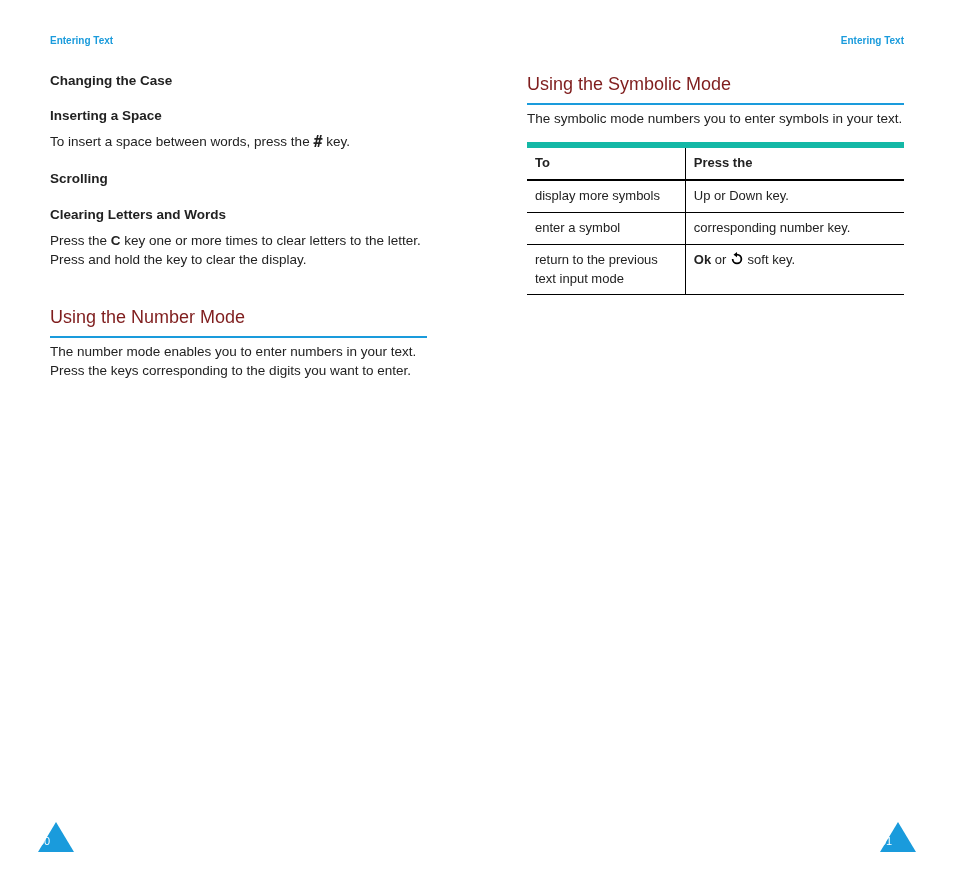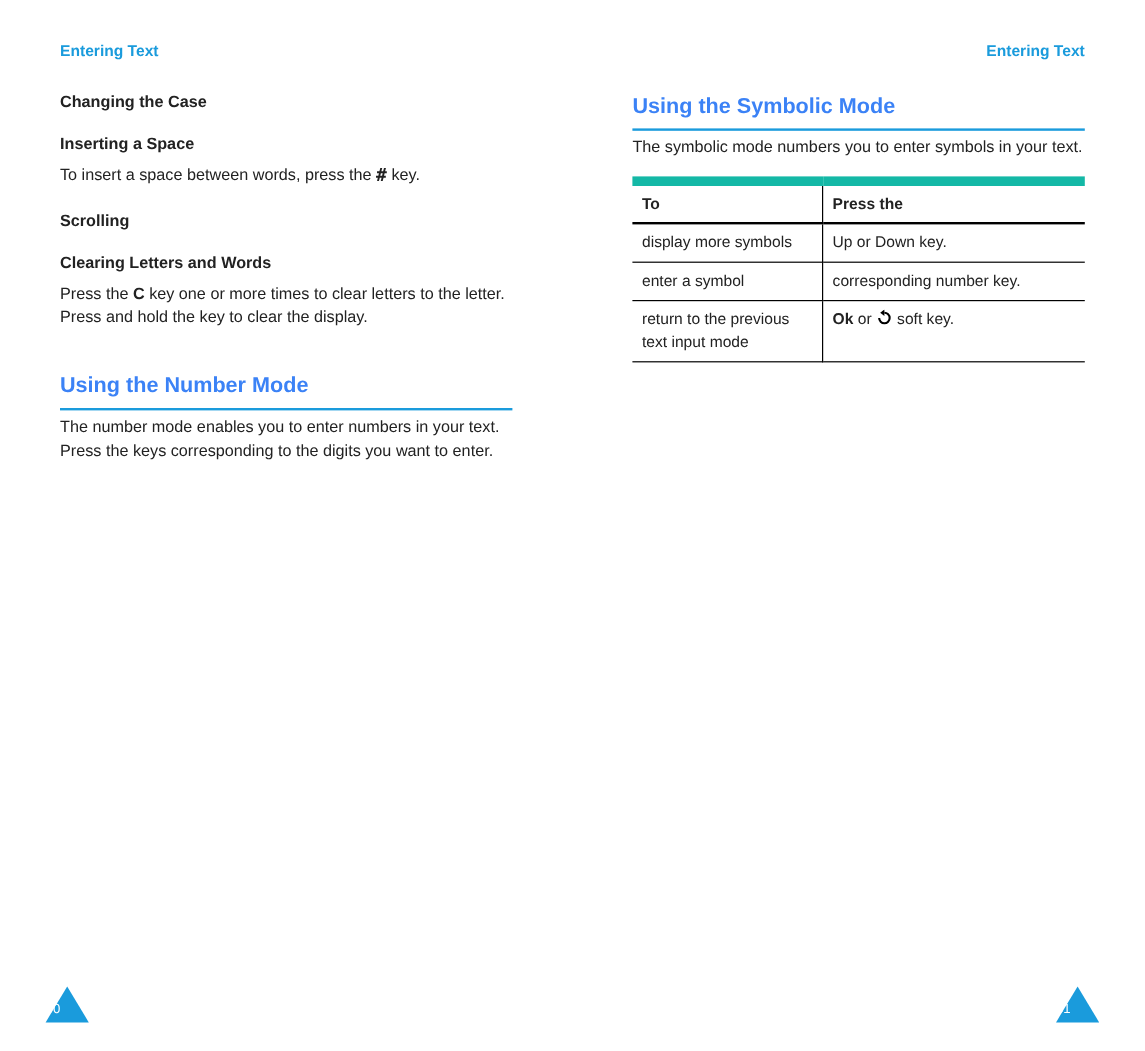--- a/index.html
+++ b/index.html
@@ -20,35 +20,35 @@
     height: 100%;
   }
   .page {
     width: 50%;
     padding: 34px 50px 0 50px;
     position: relative;
   }
   .hdr {
     color: #1a9bdc;
     font-weight: bold;
-    font-size: 13px;
+    font-size: 10px;
     margin-bottom: 22px;
   }
   .hdr.left  { text-align: left; }
   .hdr.right { text-align: right; }
   .subhead {
     font-weight: bold;
     font-size: 13.5px;
     margin: 16px 0 6px 0;
   }
   .para { margin: 0 0 14px 0; }
   h2.section {
     font-size: 18px;
-    font-weight: bold;
-    color: #3b82f6;
+    font-weight: normal;
+    color: #7f1d1d;
     margin: 34px 0 4px 0;
     padding-bottom: 6px;
     border-bottom: 2px solid #1a9bdc;
   }
   .bold { font-weight: bold; }
   .glyph {
     font-weight: bold;
     display: inline-block;
     vertical-align: -1px;
   }
@@ -64,21 +64,21 @@
     width: 100%;
     margin-top: 14px;
     font-size: 13px;
   }
   table.sym th, table.sym td {
     text-align: left;
     padding: 6px 8px;
     vertical-align: top;
   }
   table.sym th {
-    border-top: 8px solid #14b8a6;
+    border-top: 6px solid #14b8a6;
     border-bottom: 2px solid #000;
     font-weight: bold;
   }
   table.sym td { border-bottom: 1px solid #000; }
   table.sym td:first-child, table.sym th:first-child {
     width: 42%;
     border-right: 1px solid #000;
   }
   .page-tri {
     position: absolute;

